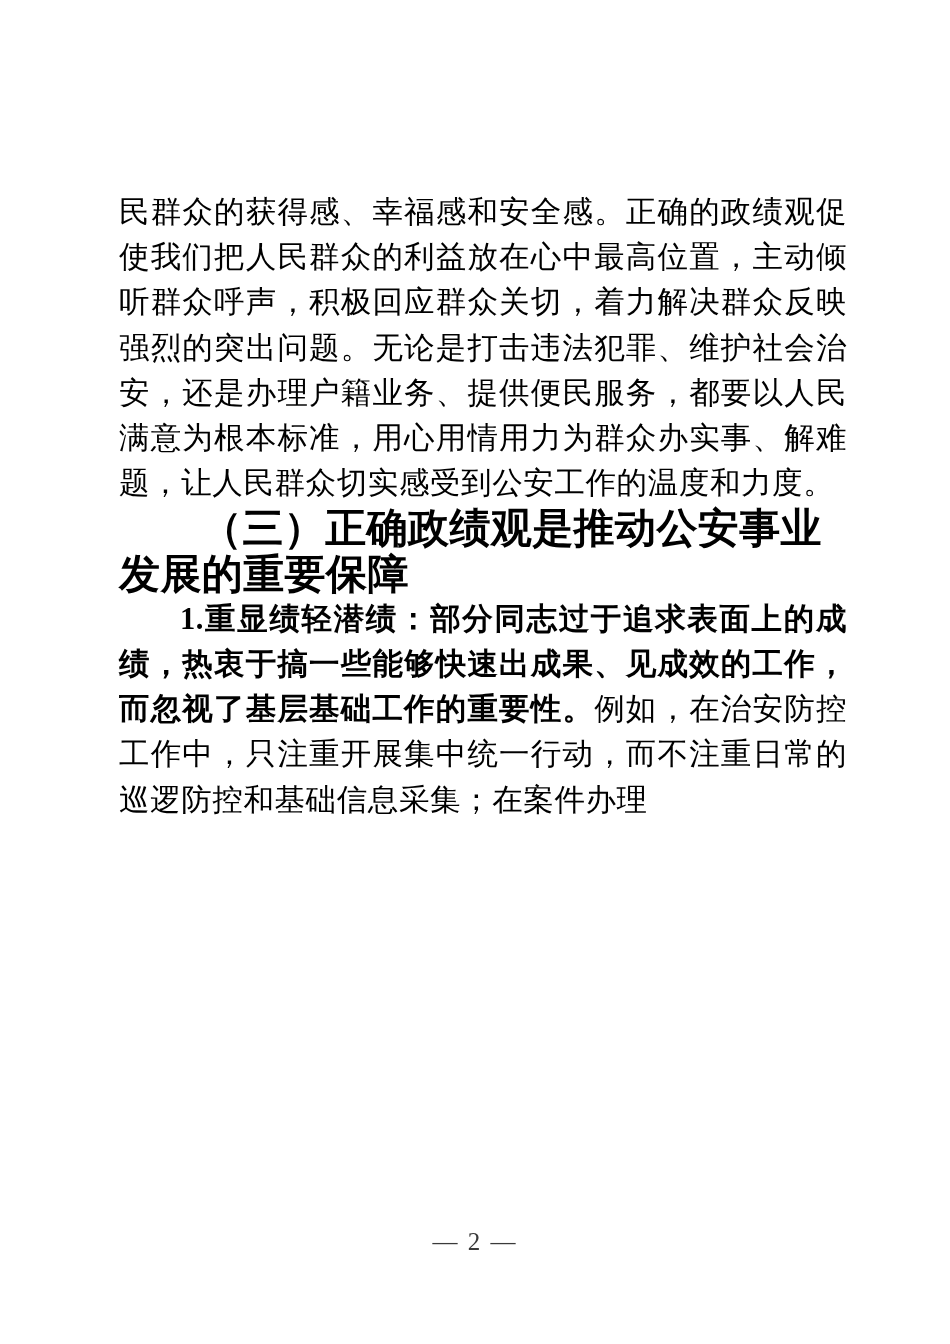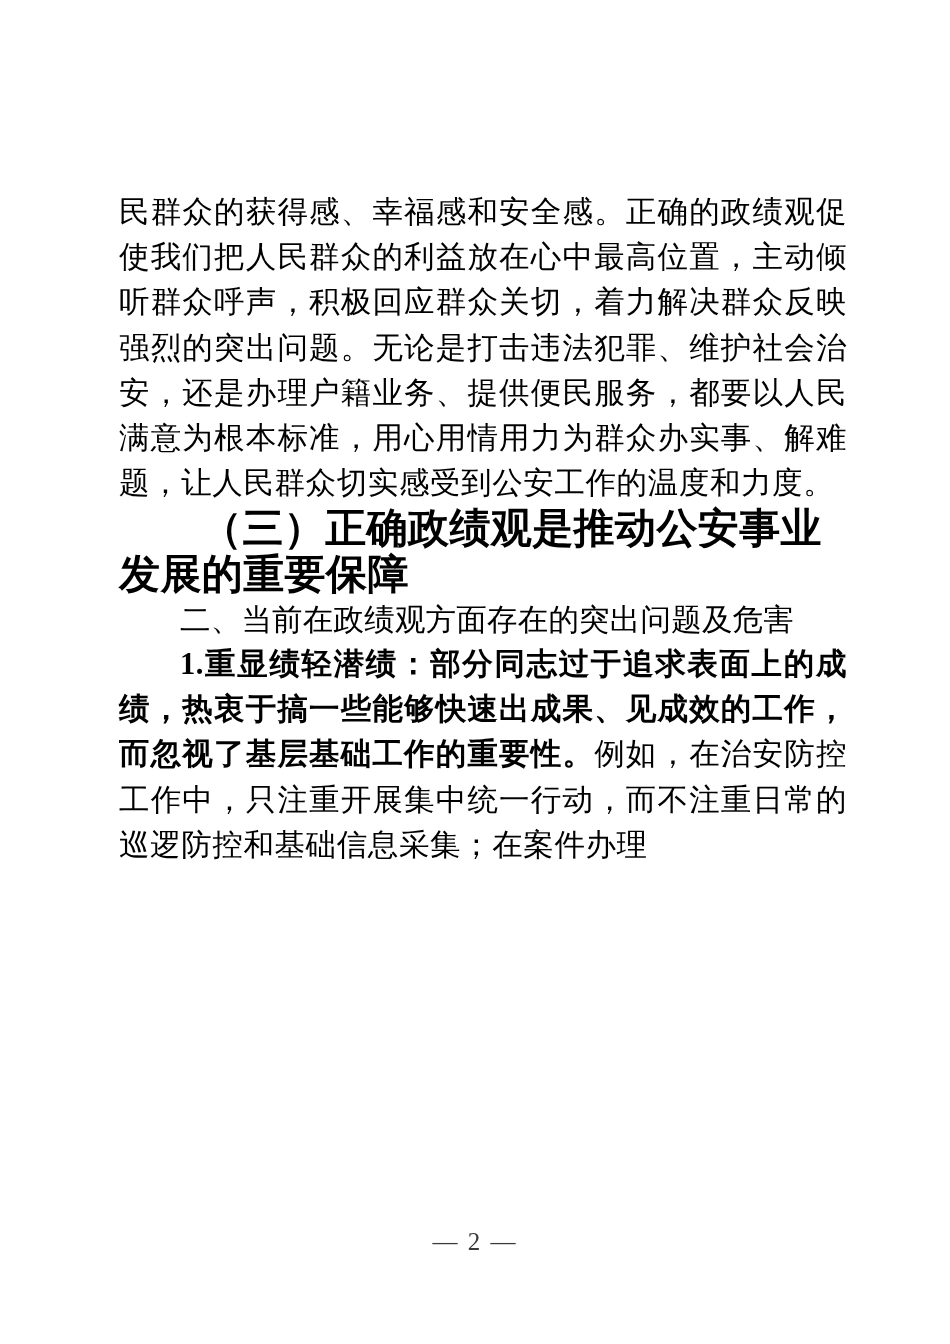--- a/index.html
+++ b/index.html
@@ -104,21 +104,20 @@
 
 <div class="page">
 
   <div class="doc-body">
 
     <p class="para">民群众的获得感、幸福感和安全感。正确的政绩观促使我们把人民群众的利益放在心中最高位置，主动倾听群众呼声，积极回应群众关切，着力解决群众反映强烈的突出问题。无论是打击违法犯罪、维护社会治安，还是办理户籍业务、提供便民服务，都要以人民满意为根本标准，用心用情用力为群众办实事、解难题，让人民群众切实感受到公安工作的温度和力度。</p>
 
     <p class="head-kai-bold">（三）正确政绩观是推动公安事业发展的重要保障</p>
 
 
-    <p class="head-hei">二、当前在政绩观方面存在的突出问题及危害</p>
 
 
     <p class="para indent">
       <span class="lead-bold">1.重显绩轻潜绩：部分同志过于追求表面上的成绩，热衷于搞一些能够快速出成果、见成效的工作，而忽视了基层基础工作的重要性。</span><span>例如，在治安防控工作中，只注重开展集中统一行动，而不注重日常的巡逻防控和基础信息采集；在案件办理</span>
     </p>
 
   </div>
 
   <div class="footer">— 2 —</div>
 

